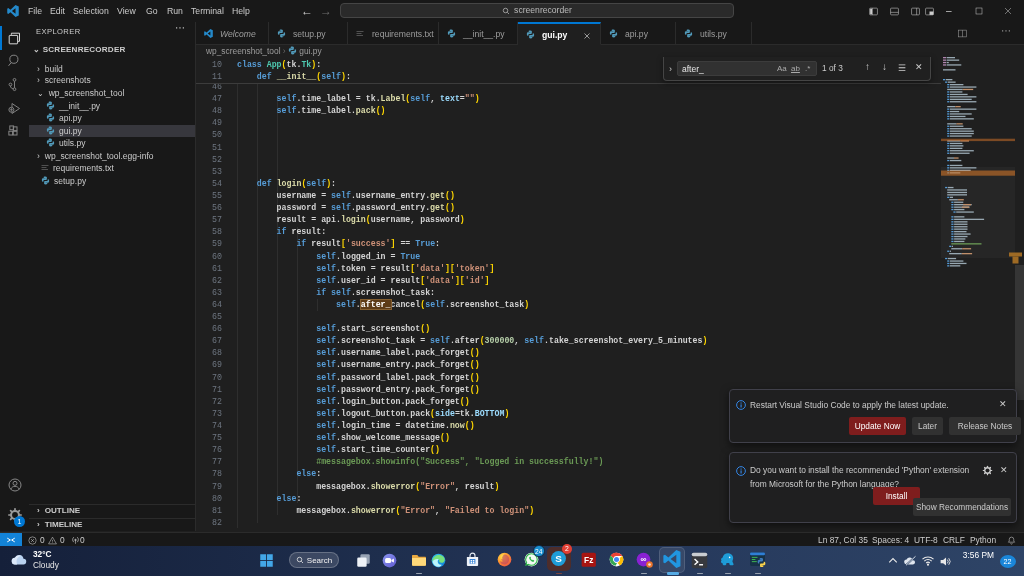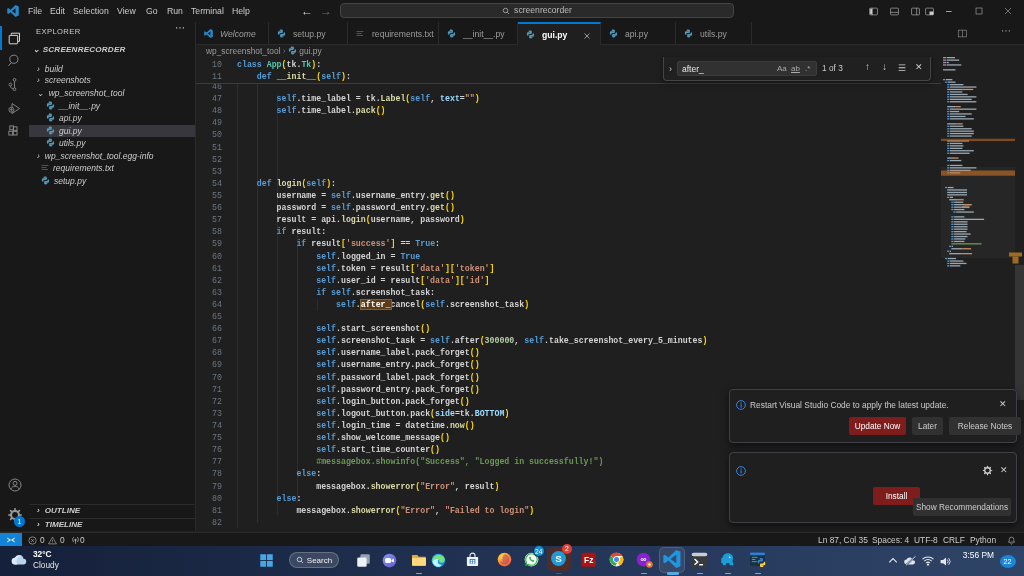--- a/index.html
+++ b/index.html
@@ -10,21 +10,21 @@
 #cmdbox { position:absolute; left:340px; top:3px; width:394px; height:15px; background:#2a2a2a;
   border:1px solid #454545; border-radius:4px; color:#bbbbbb; font-size:8.6px; line-height:13px; display:flex; align-items:center; justify-content:center; }
 #tabbar { position:absolute; left:196px; top:22px; width:828px; height:23px; background:#181818; border-bottom:1px solid #2b2b2b;}
 .tab { position:absolute; top:0; height:23px; border-right:1px solid #2b2b2b; color:#9d9d9d; font-size:8.6px; }
 .tab .lbl { position:absolute; left:24px; top:7px; white-space:nowrap; }
 .tab.active { background:#1f1f1f; color:#ffffff; border-top:2px solid #0078d4; border-bottom:1px solid #1f1f1f;}
 #breadcrumb { position:absolute; left:196px; top:45px; width:828px; height:13px; background:#1f1f1f;
   color:#9d9d9d; font-size:8.4px; line-height:13px; }
 #activitybar { position:absolute; left:0; top:22px; width:29px; height:509px; background:#181818; }
 #sidebar { position:absolute; left:29px; top:22px; width:167px; height:509px; background:#181818; border-right:1px solid #2b2b2b;}
-.row { position:absolute; left:0; width:166px; height:12.5px; color:#cccccc; font-size:8.5px; line-height:12.5px; white-space:nowrap;font-style:italic;}
+.row { position:absolute; left:0; width:166px; height:12.5px; color:#cccccc; font-size:8.5px; line-height:12.5px; white-space:nowrap;}
 .ln { position:absolute; left:196px; width:26px; text-align:right; color:#6e7681;
   font-family:"Liberation Mono",monospace; font-size:8.3px; height:12.1px; line-height:12.1px; }
 .cl-line { position:absolute; left:237px; height:12.1px; line-height:12.1px; white-space:pre;
   font-family:"Liberation Mono",monospace; font-size:8.25px; font-weight:bold; color:#d4d4d4; letter-spacing:0.0px;}
 .k { color:#569cd6; } .fn { color:#dcdcaa; } .cl { color:#4ec9b0; } .s { color:#ce9178; }
 .n { color:#b5cea8; } .c { color:#6a9955; } .p { color:#ffd700; } .v { color:#9cdcfe; }
 .hl { background:#5d3b17; outline:1px solid #845e2f; color:#ffffff; }
 .guide { position:absolute; width:1px; background:#2e2e2e; }
 #statusbar { position:absolute; left:0; top:532px; width:1024px; height:14px; background:#181818;
   border-top:1px solid #2b2b2b; color:#cccccc; font-size:8.4px; line-height:14px; }
@@ -512,20 +512,21 @@
   <div class="btn blue" style="left:119px;top:27px;width:57px">Update Now</div>
   <div class="btn dark" style="left:182px;top:27px;width:31px">Later</div>
   <div class="btn dark" style="left:219px;top:27px;width:72px">Release Notes</div>
 </div>
 <div class="toast" style="top:451.5px;height:71px">
   <svg class="abs" style="left:6px;top:13px" width="10" height="10" viewBox="0 0 16 16">
       <circle cx="8" cy="8" r="7" fill="none" stroke="#3794ff" stroke-width="1.4"></circle>
       <rect x="7.3" y="7" width="1.6" height="5" fill="#3794ff"></rect>
       <rect x="7.3" y="4" width="1.6" height="1.8" fill="#3794ff"></rect>
     </svg>
+  <div class="abs" style="left:20px;top:10px;width:228px;line-height:14.5px">Do you want to install the recommended 'Python' extension from Microsoft for the Python language?</div>
   <svg class="abs" style="left:252px;top:12px" width="11" height="11" viewBox="0 0 24 24">
       <g fill="#cccccc">
         <rect x="10.7" y="1.5" width="2.6" height="21" rx="1.2"></rect>
         <rect x="10.7" y="1.5" width="2.6" height="21" rx="1.2" transform="rotate(45 12 12)"></rect>
         <rect x="10.7" y="1.5" width="2.6" height="21" rx="1.2" transform="rotate(90 12 12)"></rect>
         <rect x="10.7" y="1.5" width="2.6" height="21" rx="1.2" transform="rotate(135 12 12)"></rect>
         <circle cx="12" cy="12" r="7.4"></circle>
       </g>
       <circle cx="12" cy="12" r="4.4" fill="#1f1f20"></circle>
     </svg>

